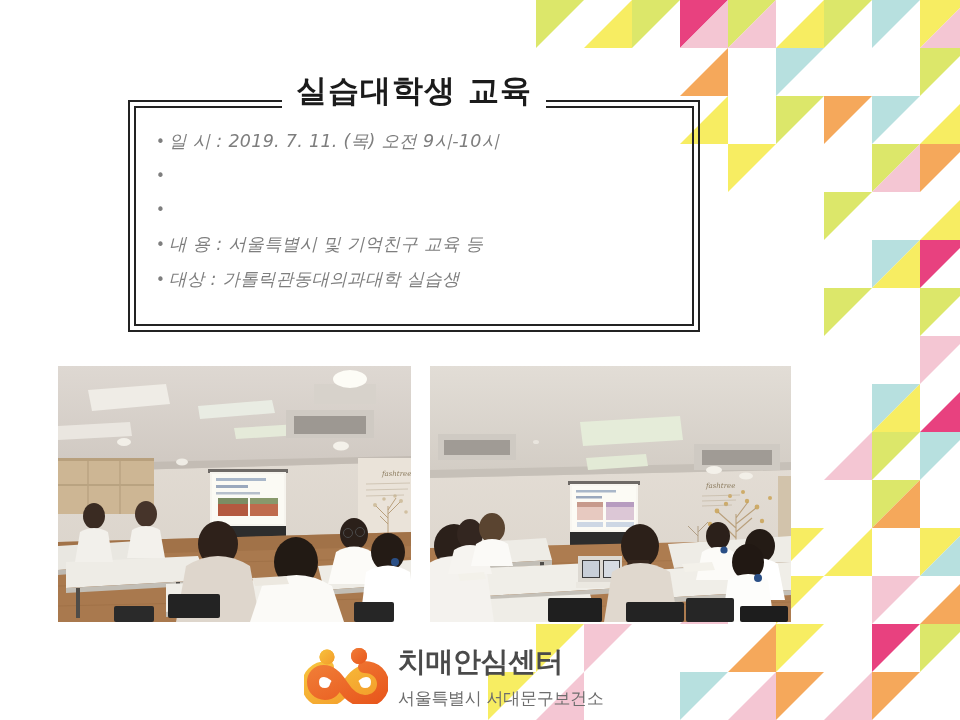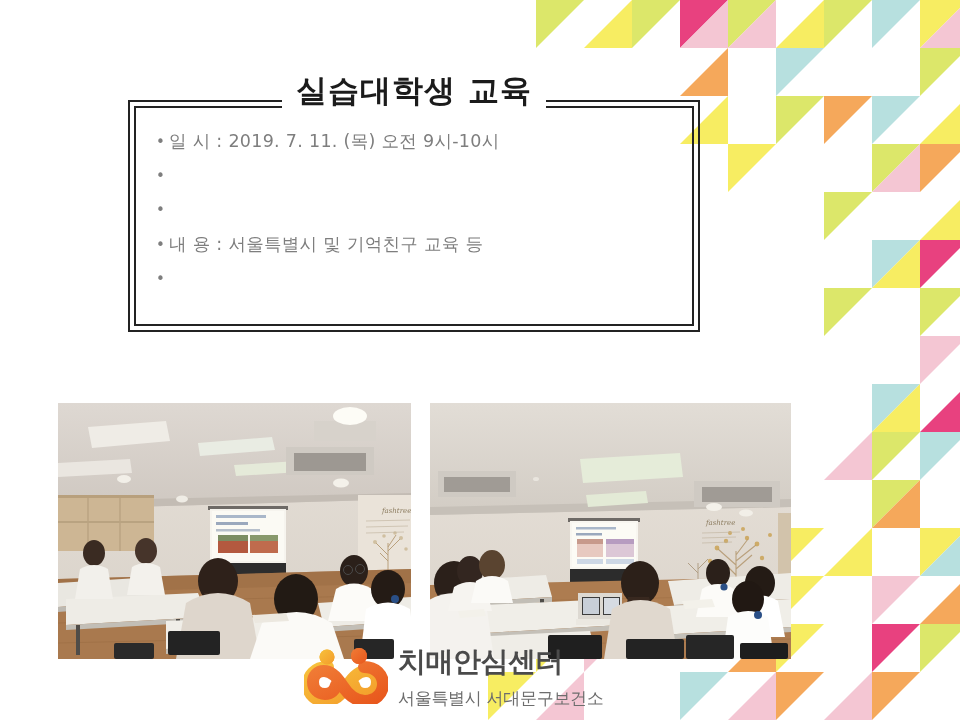--- a/index.html
+++ b/index.html
@@ -55,29 +55,28 @@
     white-space:nowrap;
     letter-spacing:0.3px;
   }
   .bullet .dot{
     display:inline-block;
     width:10px;
     font-size:15px;
     color:#7e7e7e;
     margin-right:3px;
   }
-  .bullet .txt{display:inline-block;}
+  .bullet .txt{display:inline-block;font-style:italic;}
 
   
   .photo{
     position:absolute;
     overflow:hidden;
     z-index:5;
     background:#3b82f6;
-    margin-top:37px;
   }
   #photo-left{left:50px;top:366px;width:353px;height:256px;}
   #photo-right{left:422px;top:366px;width:361px;height:256px;}
 
   
   #logo{
     position:absolute;
     left:296px;top:645px;
     width:300px;height:62px;
     z-index:7;
@@ -180,20 +179,21 @@
     </div>
     <div class="bullet">
       <span class="dot">•</span>
     </div>
     <div class="bullet">
       <span class="dot">•</span>
       <span class="txt">내 용 : 서울특별시 및 기억친구 교육 등</span>
     </div>
     <div class="bullet">
       <span class="dot">•</span>
+      <span class="txt">대상  : 가톨릭관동대의과대학 실습생</span>
     </div>
   </div>
 
   <div class="photo" id="photo-left">
     <svg viewBox="0 0 353 256" width="353" height="256" preserveAspectRatio="none" aria-hidden="true">
       <defs>
         <linearGradient id="ceilL" x1="0" y1="0" x2="0" y2="1">
           <stop offset="0" stop-color="#ded8d2"></stop>
             <stop offset="1" stop-color="#cfc8c1"></stop>
         </linearGradient>

